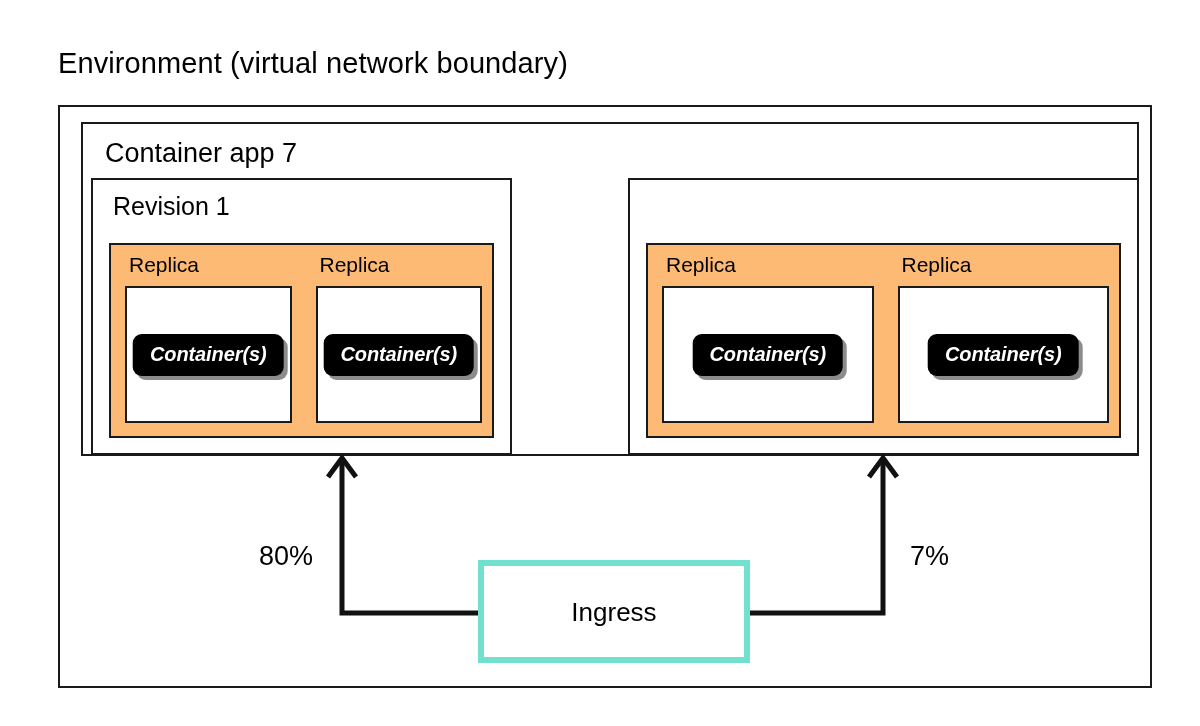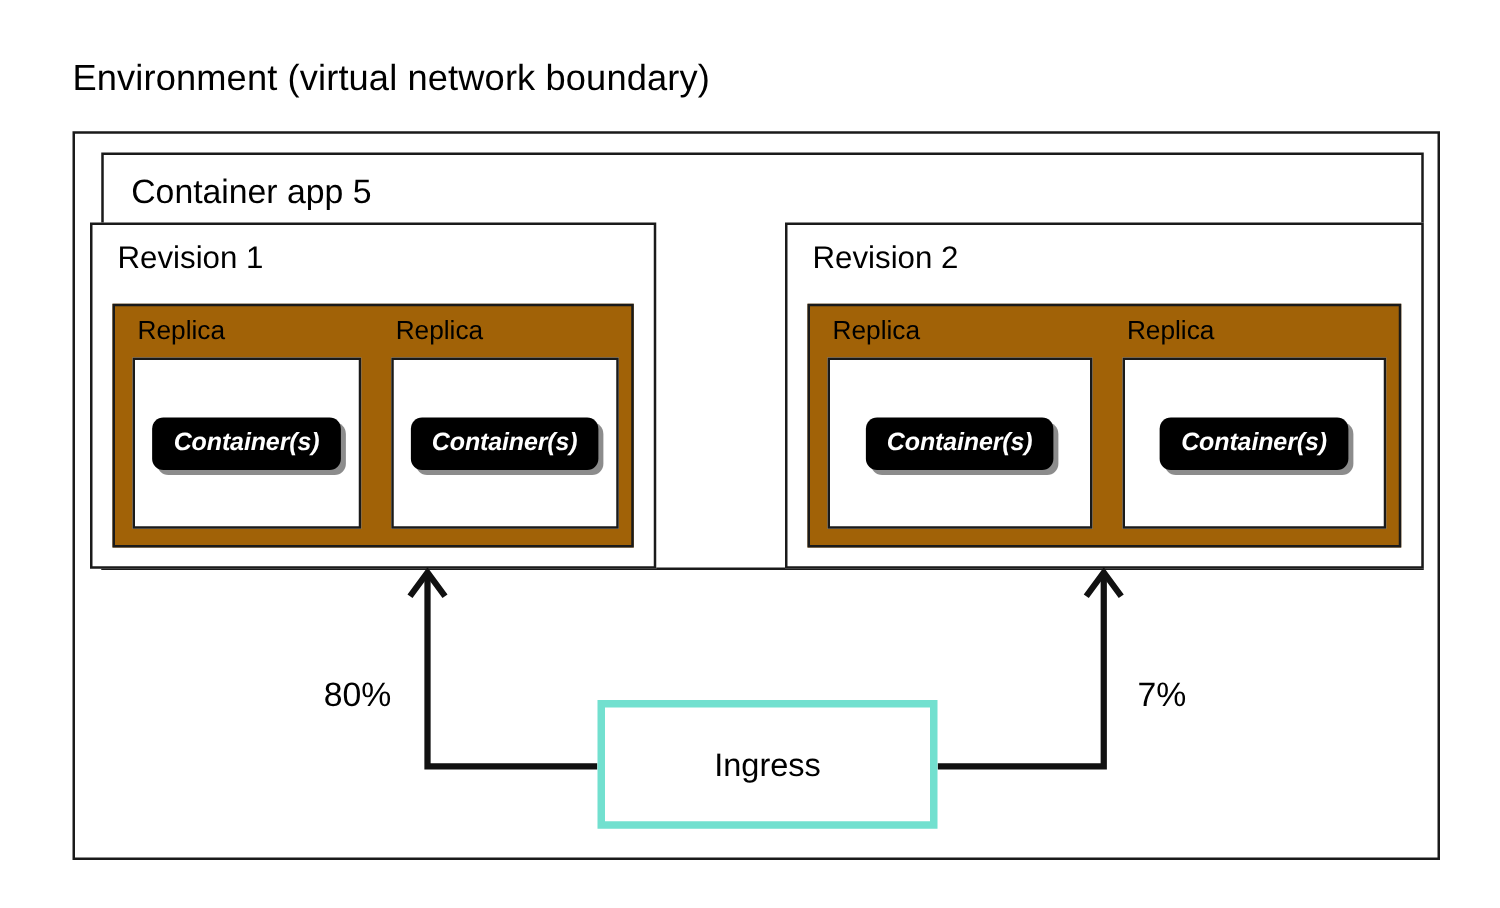--- a/index.html
+++ b/index.html
@@ -71,21 +71,21 @@
 
   
   .revision-box {
     position: absolute;
     top: 178px;
     height: 277px;
     border: 2px solid #1a1a1a;
     box-sizing: border-box;
     background: #ffffff;
   }
-  .revision-1 { left: 72px;  width: 453px; }
+  .revision-1 { left: 91px;  width: 421px; }
   .revision-2 { left: 628px; width: 511px; }
 
   .revision-label {
     position: absolute;
     left: 20px;
     top: 10px;
     font-size: 25px;
     line-height: 32px;
     font-weight: 400;
     white-space: nowrap;
@@ -93,21 +93,21 @@
 
   
   .replica-group {
     position: absolute;
     left: 16px;
     top: 63px;
     right: 16px;
     bottom: 15px;
     border: 2px solid #1a1a1a;
     box-sizing: border-box;
-    background: #a16207;
+    background: #fdba74;
   }
 
   .replica-cell {
     position: absolute;
     top: 0;
     bottom: 0;
     width: 50%;
     box-sizing: border-box;
   }
   .replica-cell.left  { left: 0; }
@@ -202,21 +202,21 @@
 </head>
 <body>
 
 <div class="stage">
 
   <div class="diagram-title">Environment (virtual network boundary)</div>
 
   <div class="environment-box"></div>
 
   <div class="container-app-box">
-    <div class="container-app-label">Container app 5</div>
+    <div class="container-app-label">Container app 7</div>
   </div>
 
   <div class="revision-box revision-1">
     <div class="revision-label">Revision 1</div>
 
     <div class="replica-group">
       <div class="replica-cell left">
         <div class="replica-label">Replica</div>
         <div class="replica-box">
           <div class="container-pill">Container(s)</div>
@@ -225,21 +225,20 @@
       <div class="replica-cell right">
         <div class="replica-label">Replica</div>
         <div class="replica-box">
           <div class="container-pill">Container(s)</div>
         </div>
       </div>
     </div>
   </div>
 
   <div class="revision-box revision-2">
-    <div class="revision-label">Revision 2</div>
 
     <div class="replica-group">
       <div class="replica-cell left">
         <div class="replica-label">Replica</div>
         <div class="replica-box">
           <div class="container-pill">Container(s)</div>
         </div>
       </div>
       <div class="replica-cell right">
         <div class="replica-label">Replica</div>

